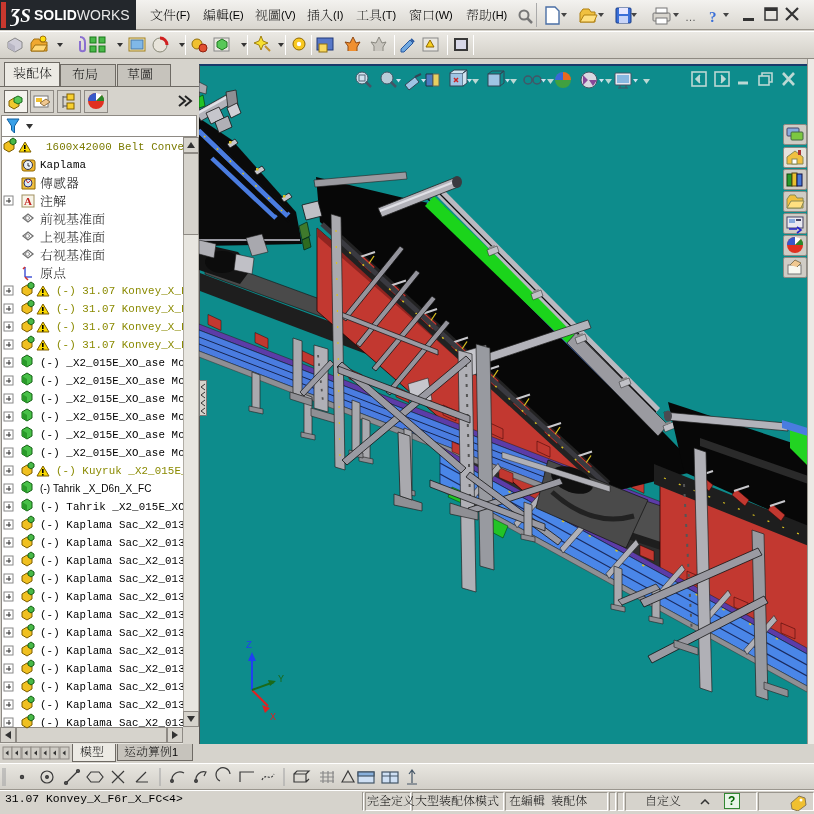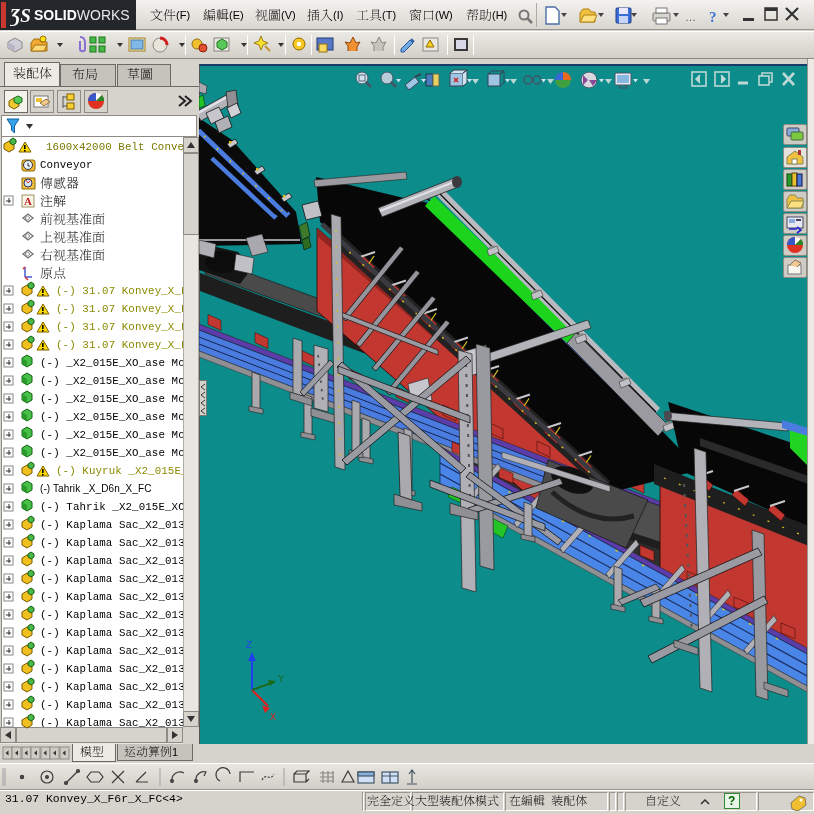--- a/index.html
+++ b/index.html
@@ -417,21 +417,21 @@
     <rect x="4" y="700" width="9" height="9" fill="#fff" stroke="#888"></rect>
     <path d="M6 705 h5 M9 702 v5" stroke="#333"></path>
     <path d="M22 702 l5 -3 5 3 v5 l-5 3 -5 -3 z" fill="#f0c020" stroke="#7a5c00"></path>
     <path d="M28 698 l3 -2 3 2 v3 l-3 2 -3 -2 z" fill="#48b848" stroke="#156015"></path>
     <rect x="4" y="718" width="9" height="9" fill="#fff" stroke="#888"></rect>
     <path d="M6 723 h5 M9 720 v5" stroke="#333"></path>
     <path d="M22 720 l5 -3 5 3 v5 l-5 3 -5 -3 z" fill="#f0c020" stroke="#7a5c00"></path>
     <path d="M28 716 l3 -2 3 2 v3 l-3 2 -3 -2 z" fill="#48b848" stroke="#156015"></path>
   </svg>
 <div class="abs" style="left:46px;top:141px;font-family:'Liberation Mono',monospace;font-size:10.8px;letter-spacing:0.1px;color:#7a7a00;white-space:pre">1600x42000 Belt Conveyor</div>
-<div class="abs" style="left:40px;top:159px;font-family:'Liberation Mono',monospace;font-size:10.8px;letter-spacing:0.1px;color:#000;white-space:pre">Conveyor</div>
+<div class="abs" style="left:40px;top:159px;font-family:'Liberation Mono',monospace;font-size:10.8px;letter-spacing:0.1px;color:#000;white-space:pre">Kaplama</div>
 <svg style="position:absolute;left:40px;top:177px;overflow:visible" width="41" height="17">
     <use href="#g20256" transform="translate(0.0,10.9) scale(0.0130,-0.0130)" fill="#000"></use>
     <use href="#g24863" transform="translate(13.0,10.9) scale(0.0130,-0.0130)" fill="#000"></use>
     <use href="#g22120" transform="translate(26.0,10.9) scale(0.0130,-0.0130)" fill="#000"></use>
   </svg>
 <svg style="position:absolute;left:40px;top:195px;overflow:visible" width="28" height="17">
     <use href="#g27880" transform="translate(0.0,10.9) scale(0.0130,-0.0130)" fill="#000"></use>
     <use href="#g35299" transform="translate(13.0,10.9) scale(0.0130,-0.0130)" fill="#000"></use>
   </svg>
 <svg style="position:absolute;left:40px;top:213px;overflow:visible" width="67" height="17">

